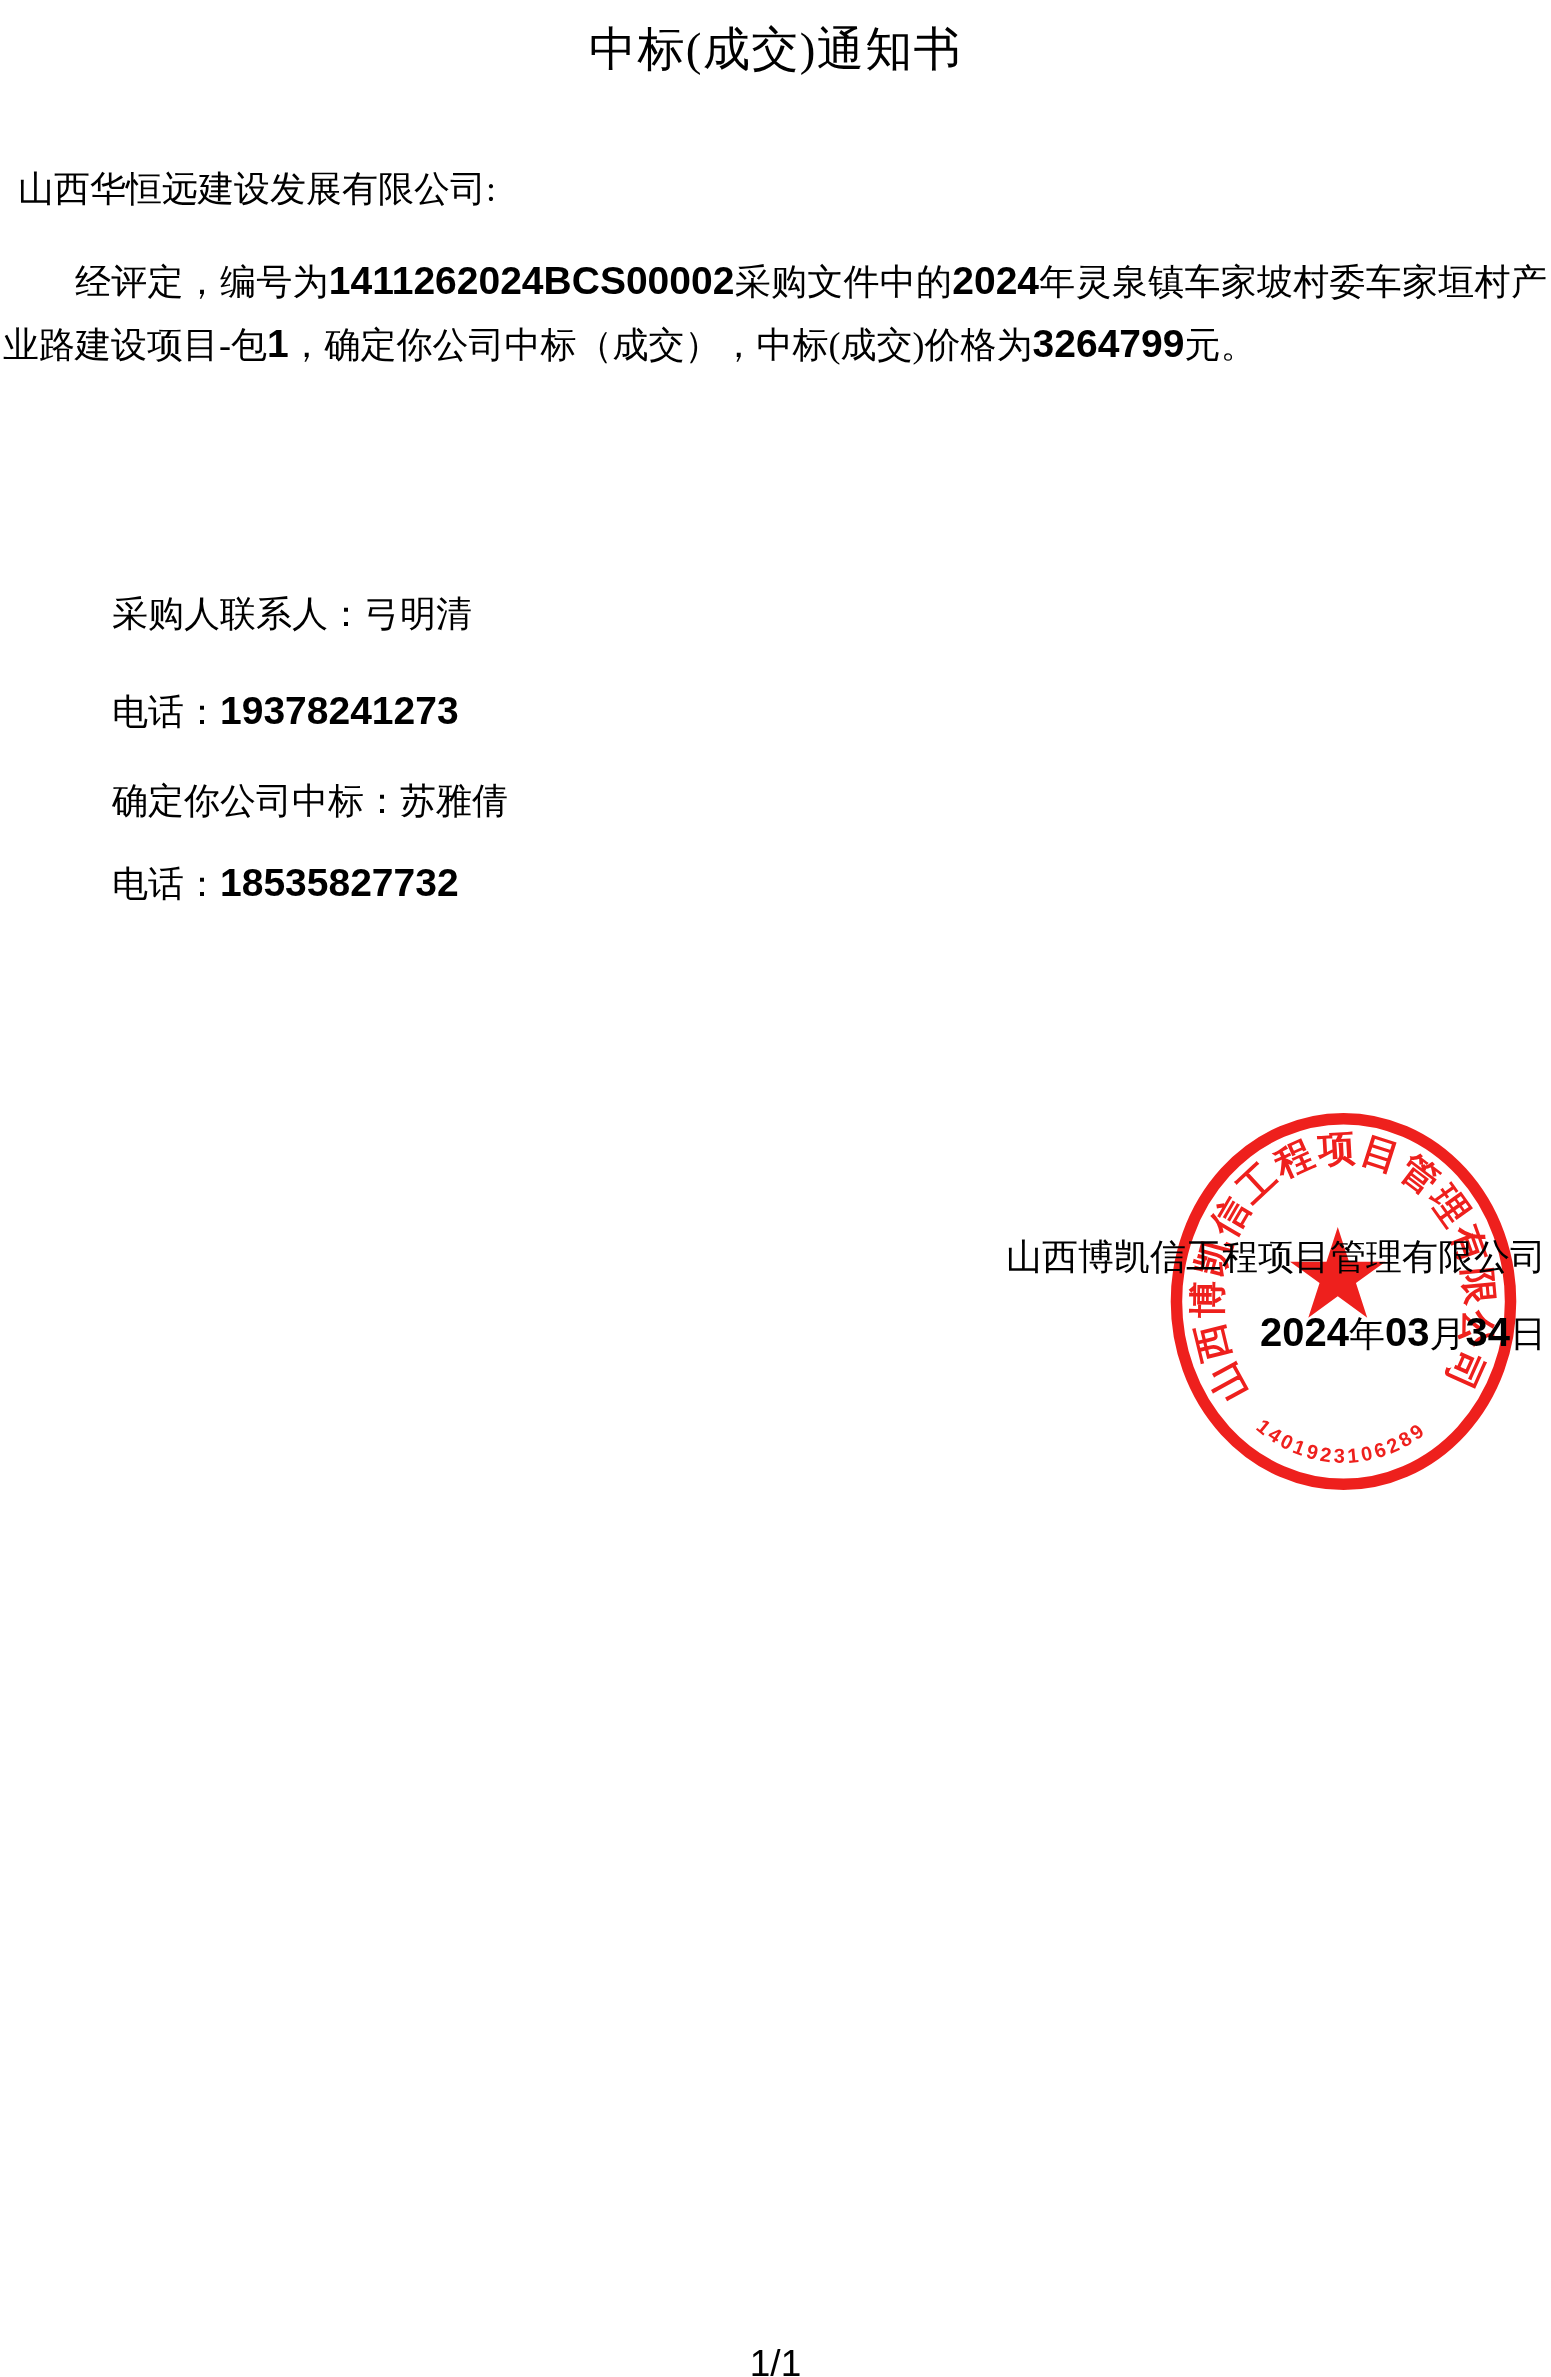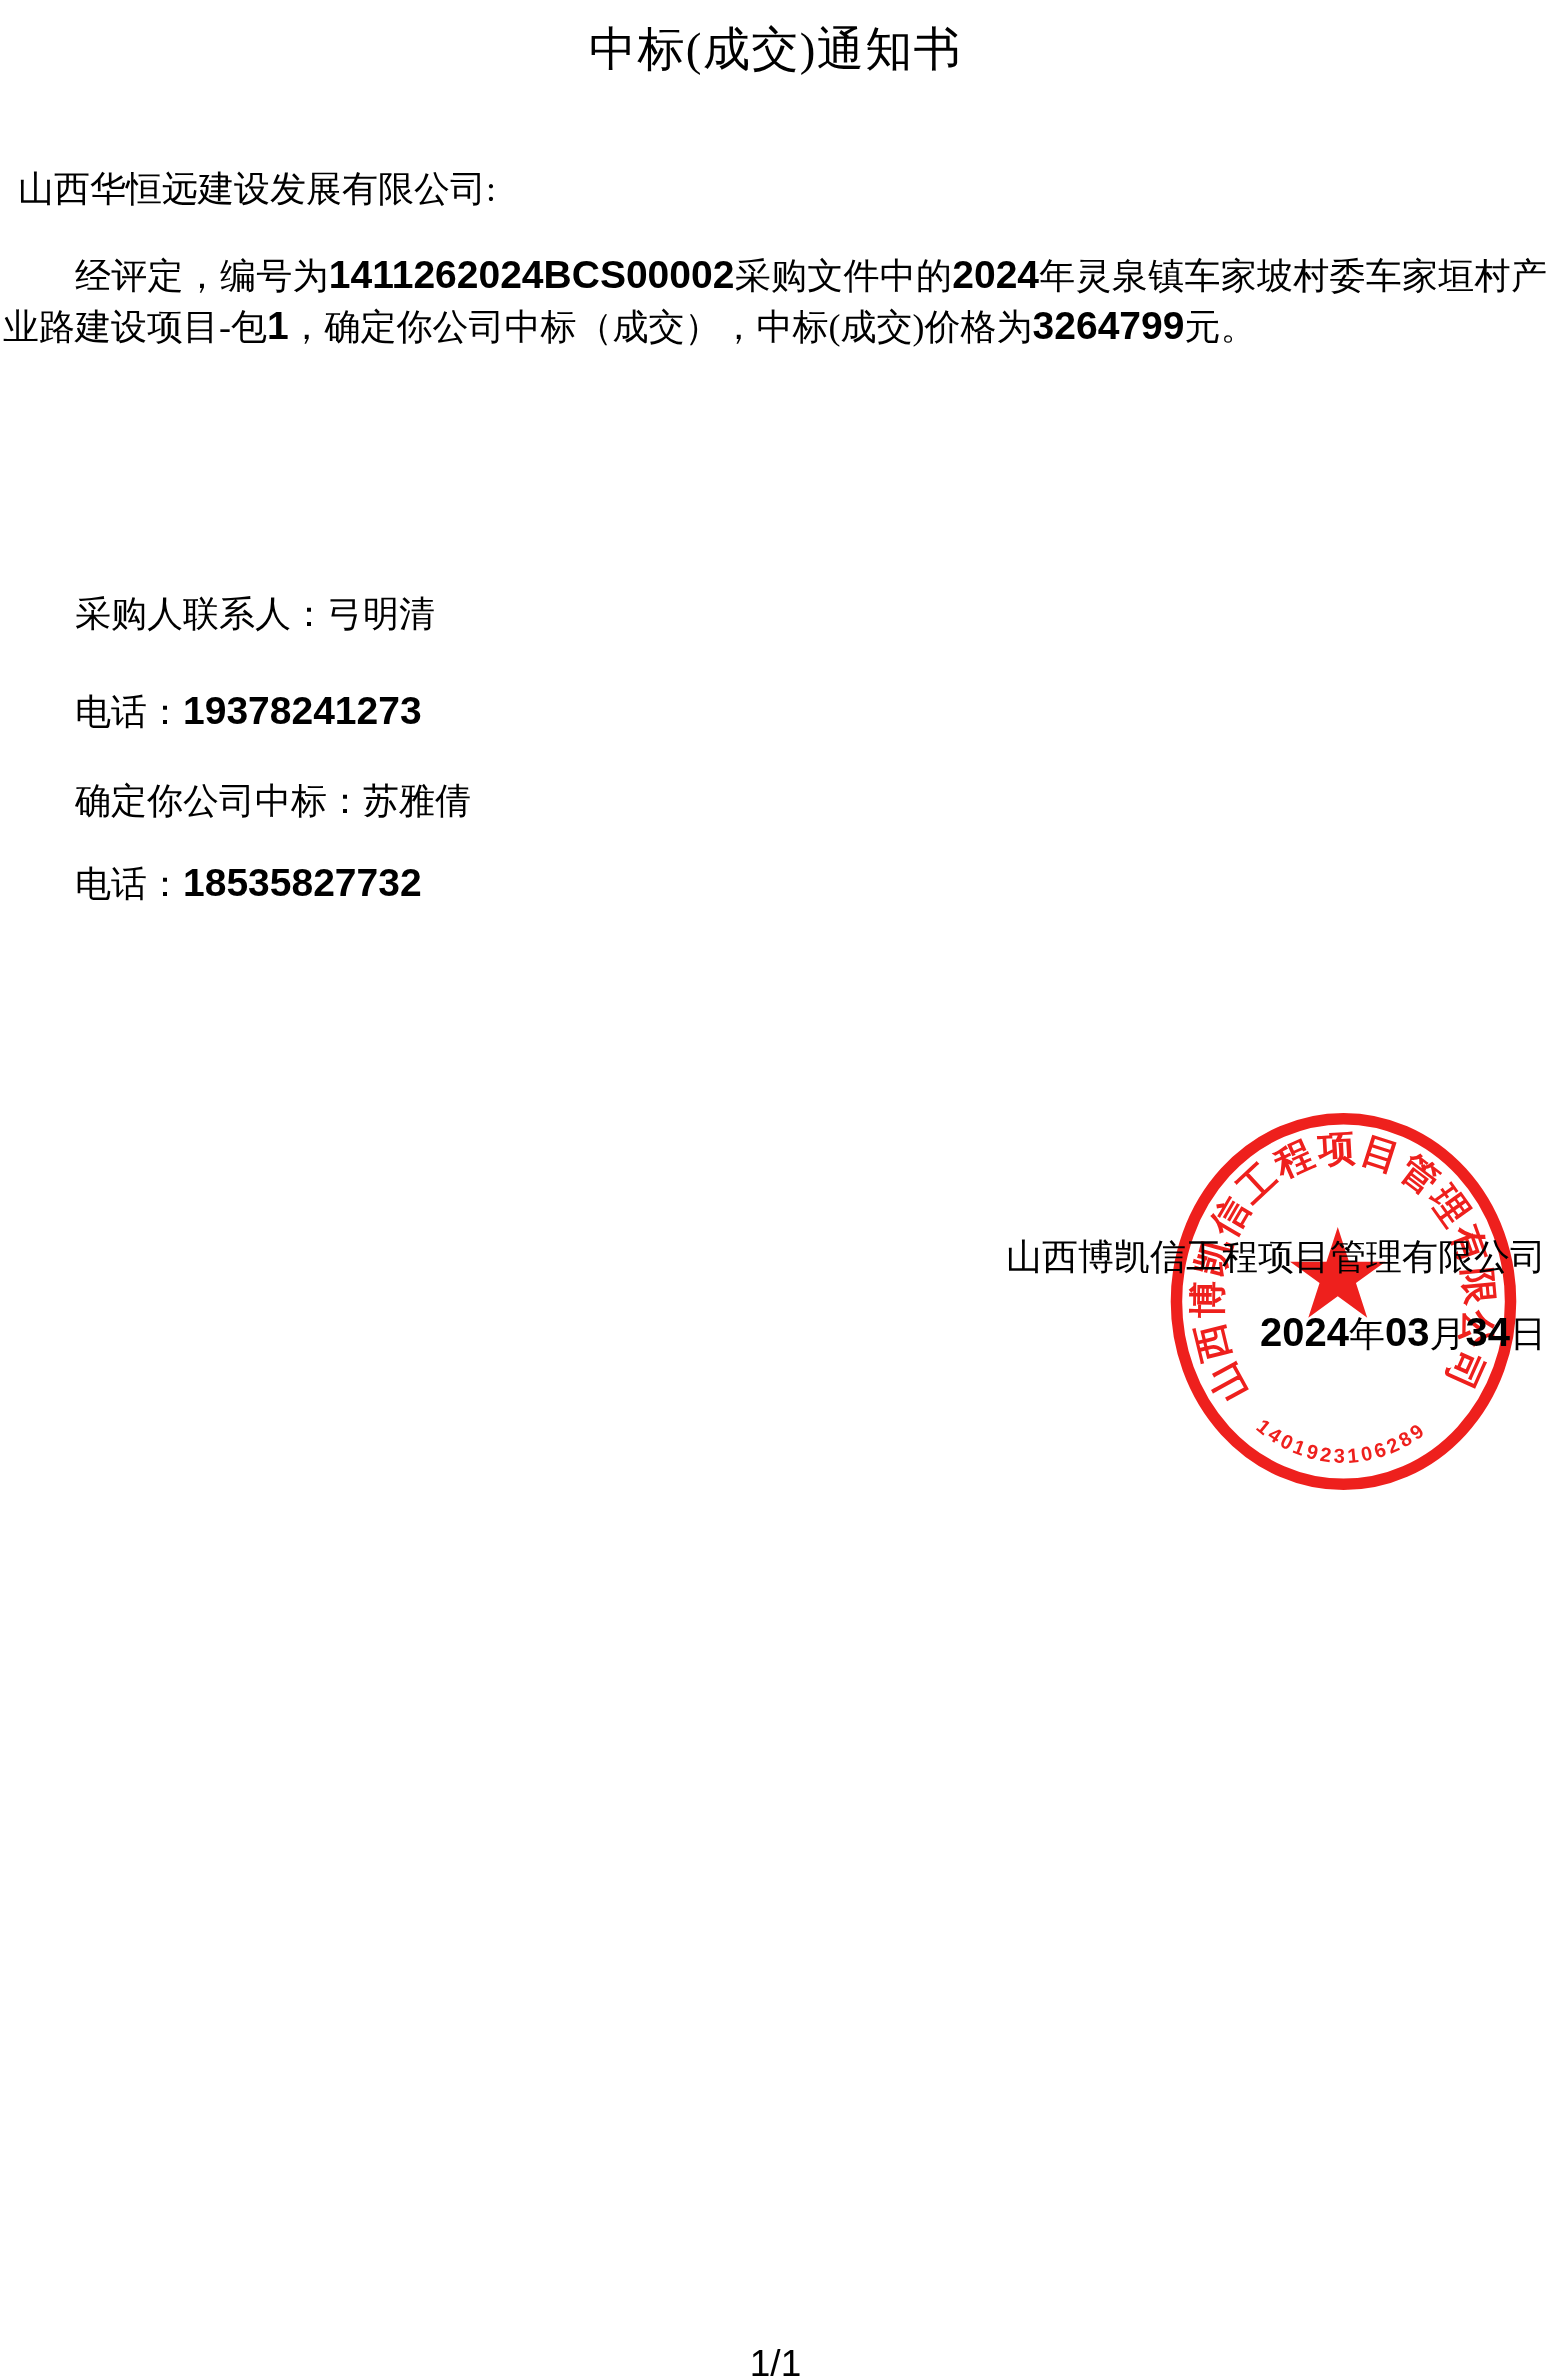--- a/index.html
+++ b/index.html
@@ -17,29 +17,29 @@
     margin: 0; text-align: center;
     font-size: 47px; font-weight: normal; line-height: 57px;
     letter-spacing: 1.4px;
   }
   .recipient {
     position: absolute; top: 153px; left: 18px; margin: 0;
     font-size: 36px; line-height: 43px;
   }
   .para {
     position: absolute; left: 2.9px; width: 1544px; margin: 0;
-    font-size: 36px; line-height: 49px;
+    font-size: 36px; line-height: 62px;
     text-align: justify; text-justify: inter-ideograph;
     text-indent: 72px;
   }
   .para1 { top: 235px; }
   .para2 { top: 374px; }
 
   .contact-line {
-    position: absolute; left: 0; margin: 0; padding-left: 75px;
+    position: absolute; left: 0; margin: 0; padding-left: 112px;
     font-size: 36px; line-height: 43px;
   }
   .c1 { top: 578px; }
   .p1 { top: 674px; }
   .c2 { top: 765px; }
   .p2 { top: 846px; }
 
   .num {
     font-family: "Liberation Sans", "DejaVu Sans", sans-serif;
     font-weight: bold;

